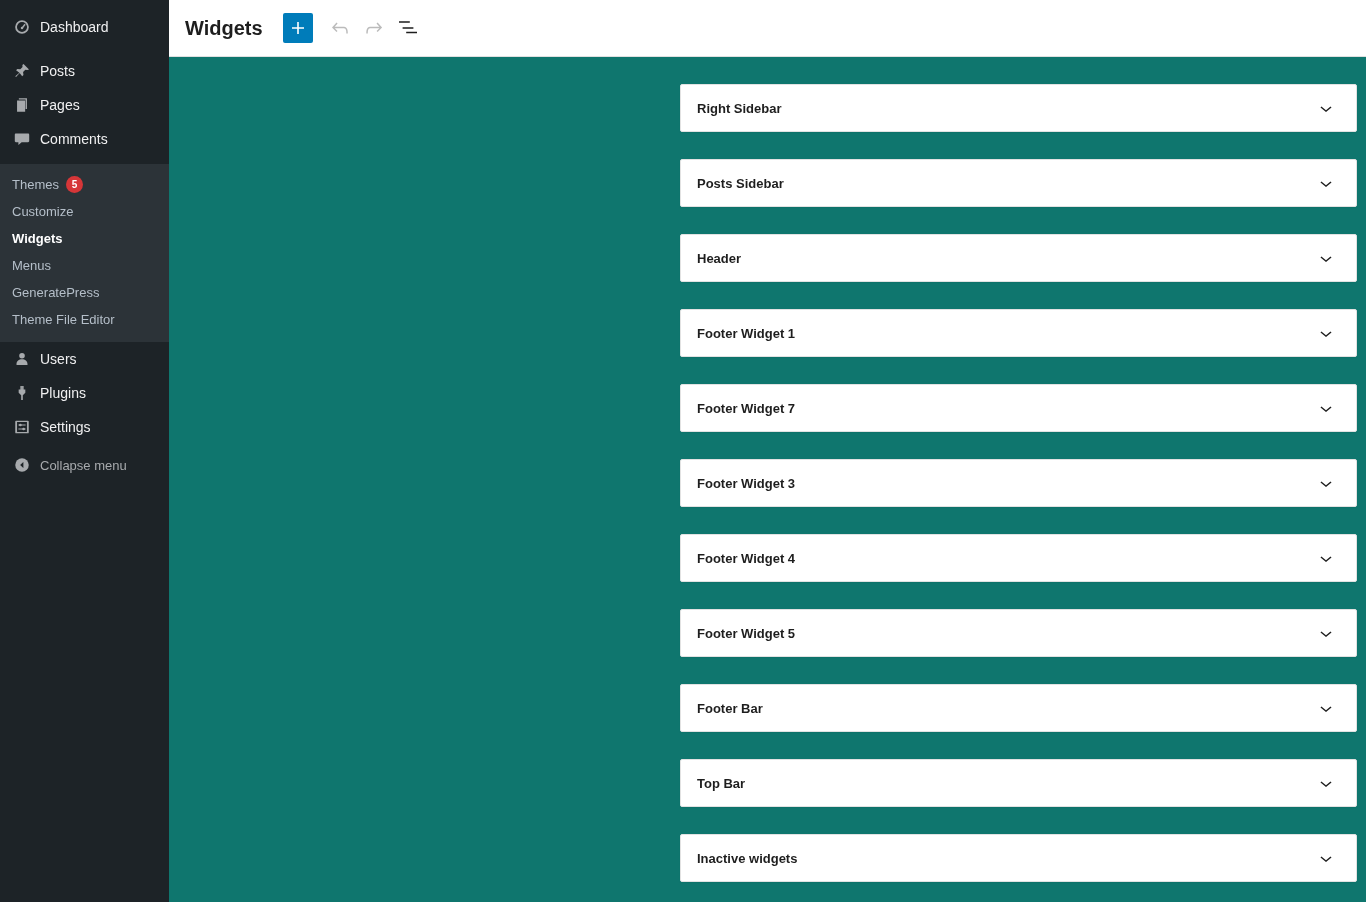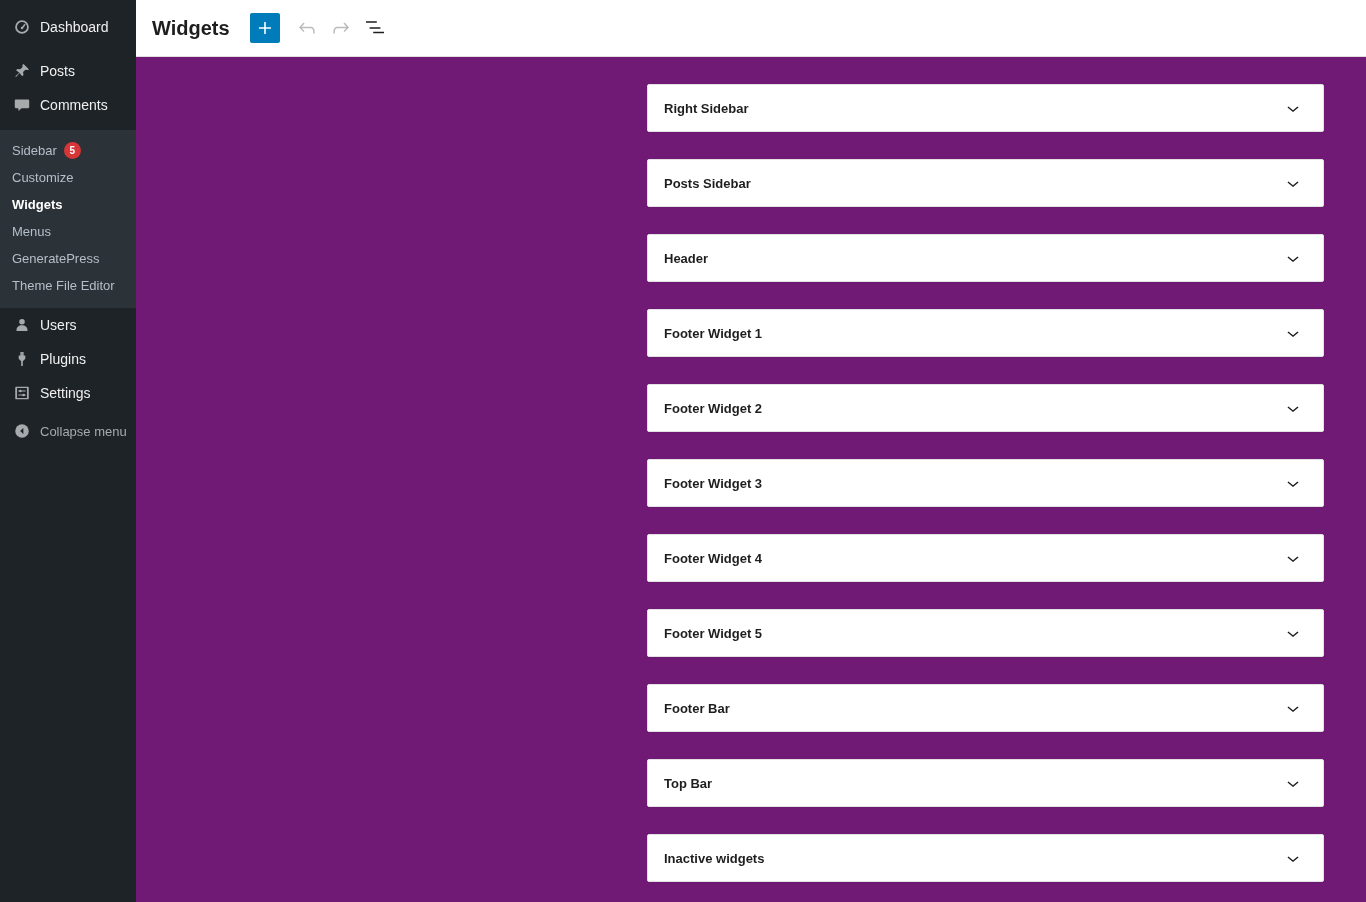--- a/index.html
+++ b/index.html
@@ -6,21 +6,21 @@
   html, body { margin: 0; padding: 0; }
   body {
     width: 1366px; height: 902px; overflow: hidden;
     font-family: "Liberation Sans", sans-serif;
     background: #f0f0f1; color: #1e1e1e;
   }
   .app { display: flex; width: 1366px; height: 902px; }
 
   
   .admin-menu {
-    width: 136px; flex-shrink: 0;
+    width: 169px; flex-shrink: 0;
     background: #1d2327; color: #f0f0f1;
     padding-top: 10px;
   }
   .menu-item {
     display: flex; align-items: center;
     height: 34px; padding: 0 4px 0 6px;
     font-size: 14px; color: #f0f0f1; cursor: pointer;
     position: relative; white-space: nowrap;
   }
   .menu-item .mi {
@@ -76,21 +76,21 @@
   .inserter-btn svg { width: 24px; height: 24px; fill: #fff; }
   .icon-btn {
     width: 34px; height: 34px; border: none; background: transparent;
     display: flex; align-items: center; justify-content: center;
     padding: 0; cursor: pointer;
   }
   .icon-btn svg { width: 24px; height: 24px; fill: #1e1e1e; }
   .icon-btn.is-disabled svg { fill: rgba(30,30,30,0.3); }
   .icon-btn.is-disabled { cursor: default; }
 
-  .content { flex: 1; position: relative; background: #701a75; overflow: hidden; }
+  .content { flex: 1; position: relative; background: #0f766e; overflow: hidden; }
   .panels { position: absolute; left: 511px; top: 27px; width: 677px; }
   .widget-panel {
     height: 48px; margin-bottom: 27px;
     background: #fff; border: 1px solid #e2e2e2; border-radius: 2px;
     box-shadow: 0 1px 2px rgba(0,0,0,0.04);
     display: flex; align-items: center; justify-content: space-between;
     padding: 0 18px 0 16px; cursor: pointer; width: 100%;
     font-family: inherit; text-align: left;
   }
   .widget-panel .panel-label { font-size: 13px; font-weight: 700; color: #1e1e1e; }
@@ -119,36 +119,45 @@
     <div class="menu-item">
       <span class="mi">
         <svg viewBox="0 0 20 20" fill="currentColor">
             <path d="M11.7 2.2 17.8 8.3l-1.9.6-2.2-.2-2.5 2.5.4 3.3-1.4 1.4-2.8-3.7-4 4.6-.9-.9 4.6-4L3.4 9.1l1.4-1.4 3.3.4 2.5-2.5-.2-2.2z"></path>
           </svg>
       </span>
       <span>Posts</span>
     </div>
 
 
+    <div class="menu-item">
+      <span class="mi">
+        <svg viewBox="0 0 20 20" fill="currentColor">
+            <path d="M6.5 2.5h9v12H14v-10.5H6.5z"></path>
+            <path d="M4.5 5h9v12.5h-9z"></path>
+          </svg>
+      </span>
+      <span>Pages</span>
+    </div>
 
     <div class="menu-item">
       <span class="mi">
         <svg viewBox="0 0 20 20" fill="currentColor">
             <path d="M3.2 4h13.6c.7 0 1.2.5 1.2 1.2v7.1c0 .7-.5 1.2-1.2 1.2H9.6L6 16.6v-3.1H3.2c-.7 0-1.2-.5-1.2-1.2V5.2C2 4.5 2.5 4 3.2 4z"></path>
           </svg>
       </span>
       <span>Comments</span>
     </div>
 
     <div class="menu-sep small"></div>
 
 
     <div class="submenu">
       <a>
-        <span>Sidebar</span>
+        <span>Themes</span>
         <span class="count-badge">5</span>
       </a>
       <a>
         <span>Customize</span>
       </a>
       <a class="current">
         <span>Widgets</span>
       </a>
       <a>
         <span>Menus</span>
@@ -260,21 +269,21 @@
         </button>
 
         <button class="widget-panel">
           <span class="panel-label">Footer Widget 1</span>
           <svg viewBox="0 0 24 24">
               <path d="M17.5 11.6 12 16.1l-5.5-4.5.9-1.1L12 14.2l4.5-3.7z"></path>
             </svg>
         </button>
 
         <button class="widget-panel">
-          <span class="panel-label">Footer Widget 2</span>
+          <span class="panel-label">Footer Widget 7</span>
           <svg viewBox="0 0 24 24">
               <path d="M17.5 11.6 12 16.1l-5.5-4.5.9-1.1L12 14.2l4.5-3.7z"></path>
             </svg>
         </button>
 
         <button class="widget-panel">
           <span class="panel-label">Footer Widget 3</span>
           <svg viewBox="0 0 24 24">
               <path d="M17.5 11.6 12 16.1l-5.5-4.5.9-1.1L12 14.2l4.5-3.7z"></path>
             </svg>

